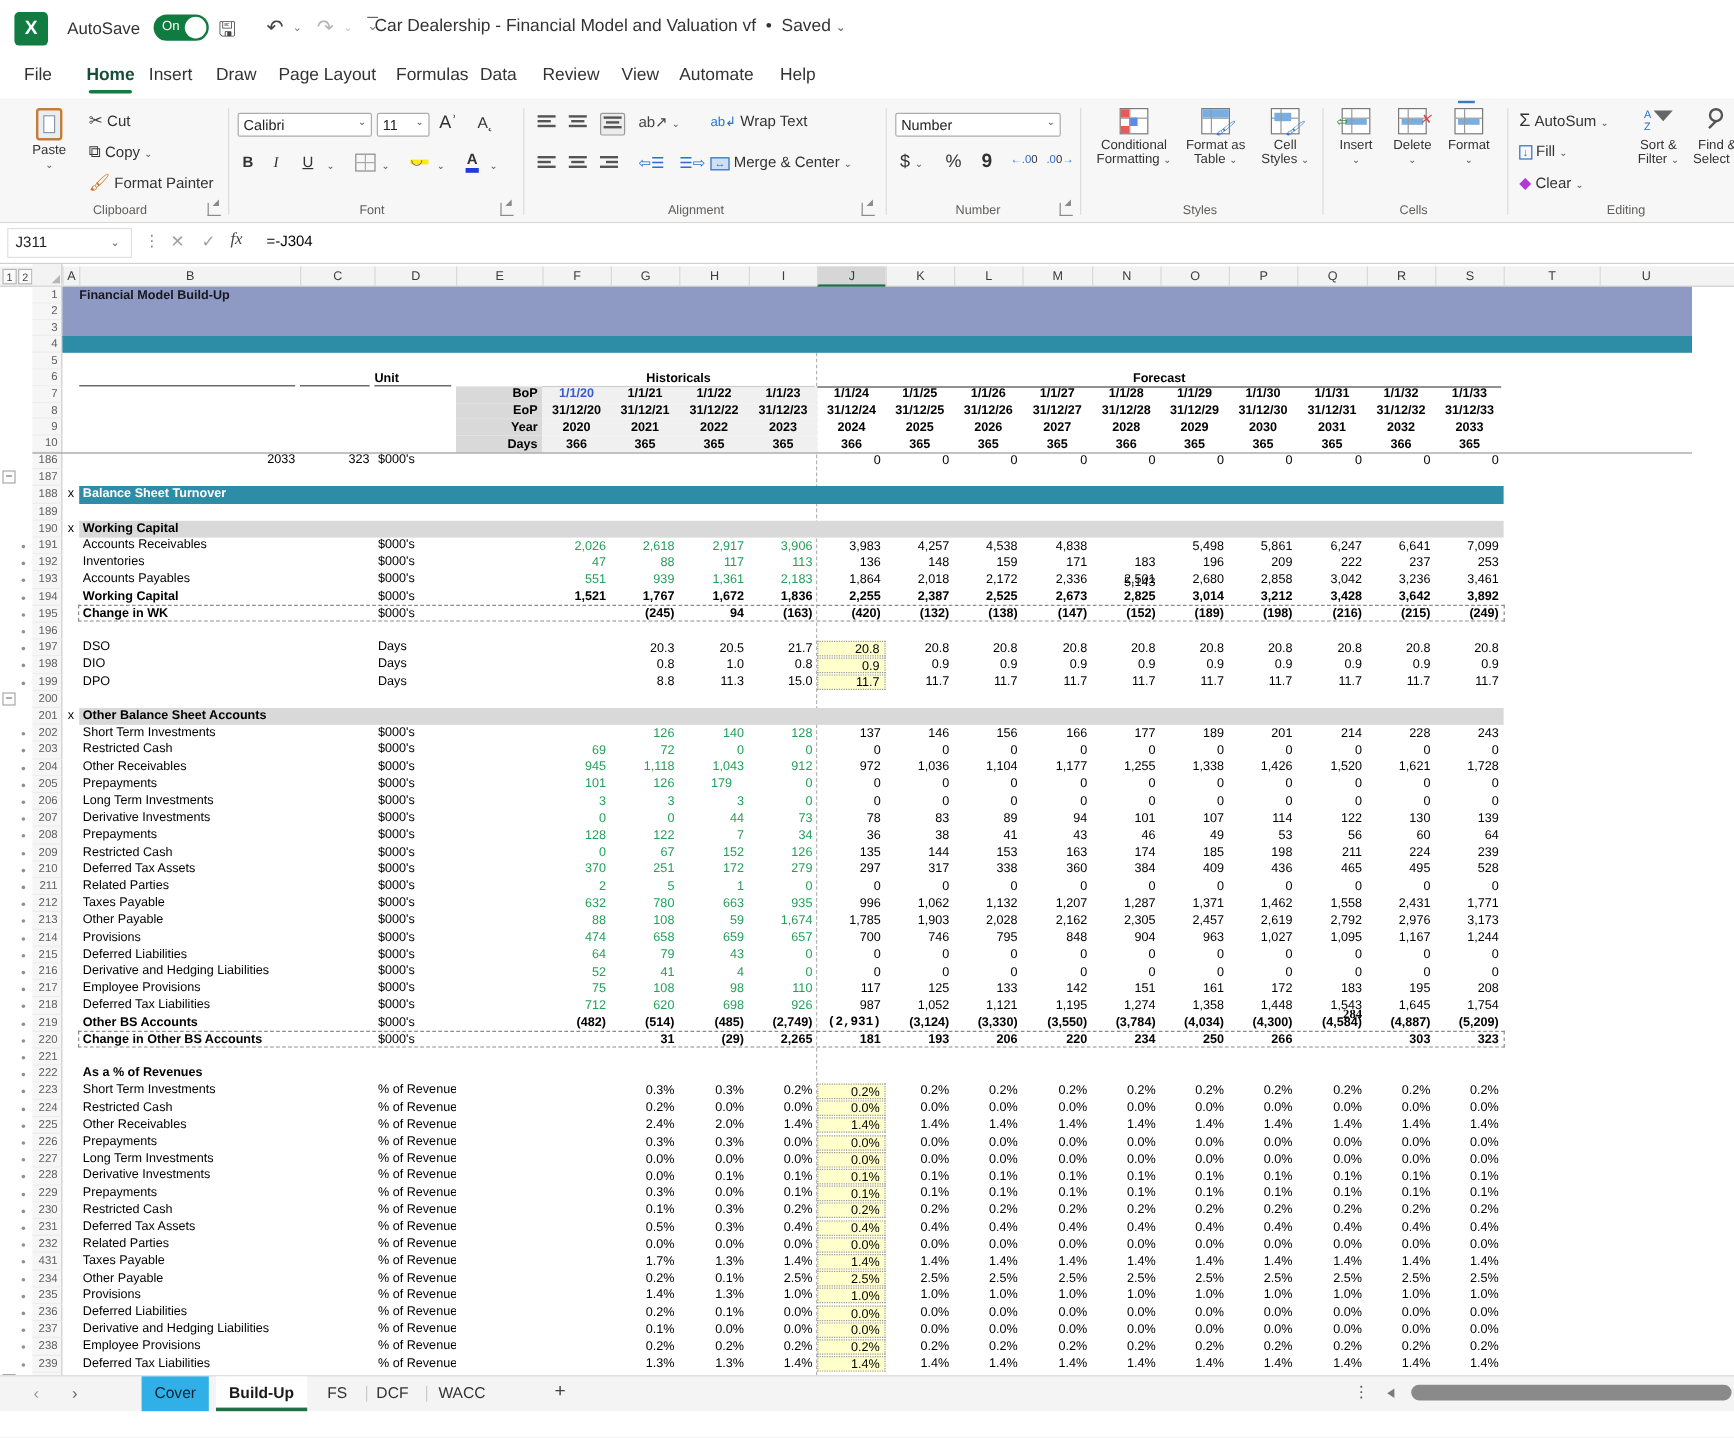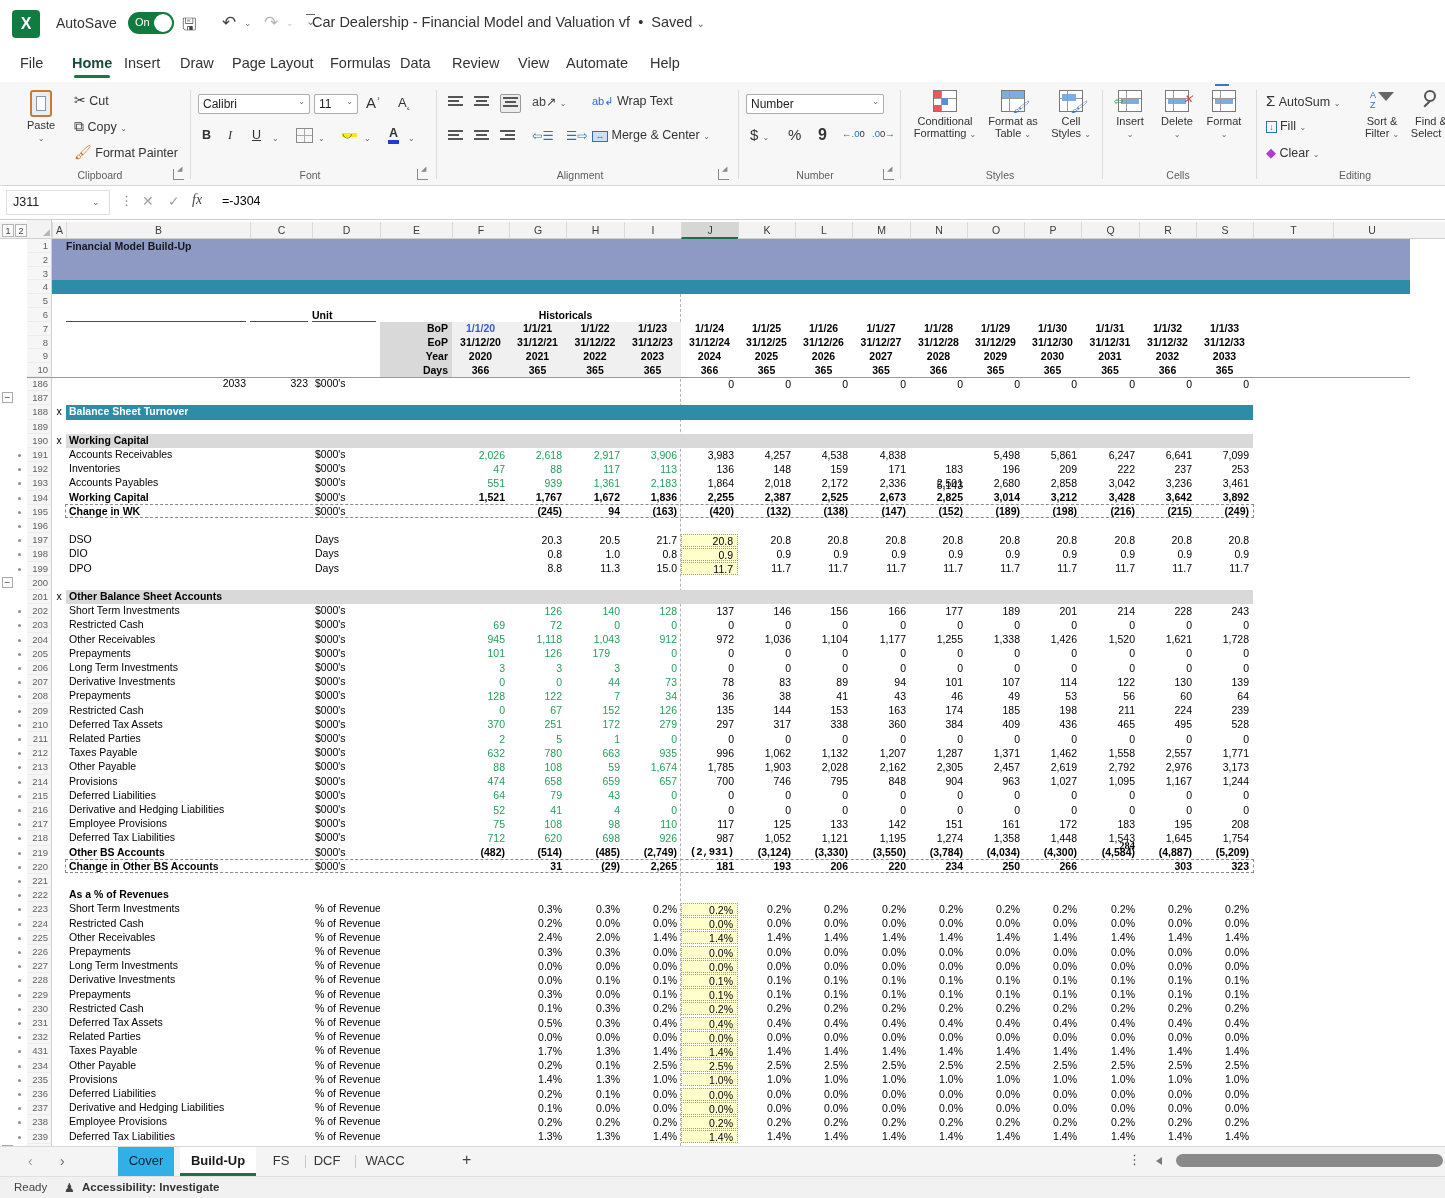--- a/index.html
+++ b/index.html
@@ -319,20 +319,21 @@
         <div class="cell rownum num" style="top: 110.4px; height: 13.8px; left: 27px; width: 25px;">9</div>
         <div class="cell rownum num" style="top: 124.2px; height: 13.8px; left: 27px; width: 25px;">10</div>
         <div class="cell " style="left: 52px; top: 0px; width: 1358px; height: 41.9px; background: rgb(142, 154, 196);"></div>
         <div class="cell bold" style="left: 66px; top: 1px; width: 600px; height: 13.8px; color: rgb(23, 24, 31);">Financial Model Build-Up</div>
         <div class="cell " style="left: 52px; top: 41.4px; width: 1358px; height: 13.8px; background: rgb(45, 140, 166);"></div>
         <div class="cell " style="left: 66px; top: 69px; width: 180px; height: 13.8px; border-bottom: 1.5px solid rgb(74, 74, 74);"></div>
         <div class="cell " style="left: 250px; top: 69px; width: 58px; height: 13.8px; border-bottom: 1.5px solid rgb(74, 74, 74);"></div>
         <div class="cell " style="left: 312px; top: 69px; width: 64px; height: 13.8px; border-bottom: 1.5px solid rgb(74, 74, 74);"></div>
         <div class="cell bold" style="left: 312px; top: 70px; width: 68px; height: 13.8px; text-align: left;">Unit</div>
         <div class="cell bold" style="left: 452px; top: 70px; width: 227px; height: 13.8px; text-align: center; border-bottom: 1.5px solid rgb(74, 74, 74);">Historicals</div>
+        <div class="cell bold" style="left: 681px; top: 70px; width: 570px; height: 13.8px; text-align: center; border-bottom: 1.5px solid rgb(74, 74, 74);">Forecast</div>
         <div class="cell " style="left: 380px; top: 82.8px; width: 72px; height: 13.8px; background: rgb(217, 217, 217);"></div>
         <div class="cell " style="left: 452px; top: 82.8px; width: 229px; height: 13.8px; background: rgb(240, 240, 240);"></div>
         <div class="cell bold num" style="left: 380px; top: 83.3px; width: 72px; height: 13.8px;">BoP</div>
         <div class="cell blue bold" style="left: 452px; top: 83.3px; width: 57px; height: 13.8px; text-align: center; font-weight: 600;">1/1/20</div>
         <div class="cell bold" style="left: 509px; top: 83.3px; width: 57px; height: 13.8px; text-align: center; font-weight: 600;">1/1/21</div>
         <div class="cell bold" style="left: 566px; top: 83.3px; width: 58px; height: 13.8px; text-align: center; font-weight: 600;">1/1/22</div>
         <div class="cell bold" style="left: 624px; top: 83.3px; width: 57px; height: 13.8px; text-align: center; font-weight: 600;">1/1/23</div>
         <div class="cell " style="left: 681px; top: 83.3px; width: 57px; height: 13.8px; text-align: center; font-weight: 600;">1/1/24</div>
         <div class="cell " style="left: 738px; top: 83.3px; width: 57px; height: 13.8px; text-align: center; font-weight: 600;">1/1/25</div>
         <div class="cell " style="left: 795px; top: 83.3px; width: 57px; height: 13.8px; text-align: center; font-weight: 600;">1/1/26</div>
@@ -754,21 +755,21 @@
         <div class="cell num green " style="left: 566px; top: 507.7px; width: 58px; height: 14.2px;">663</div>
         <div class="cell num green " style="left: 624px; top: 507.7px; width: 57px; height: 14.2px;">935</div>
         <div class="cell num " style="left: 681px; top: 507.7px; width: 57px; height: 13.2px;">996</div>
         <div class="cell num " style="left: 738px; top: 507.7px; width: 57px; height: 13.2px;">1,062</div>
         <div class="cell num " style="left: 795px; top: 507.7px; width: 57px; height: 13.2px;">1,132</div>
         <div class="cell num " style="left: 852px; top: 507.7px; width: 58px; height: 13.2px;">1,207</div>
         <div class="cell num " style="left: 910px; top: 507.7px; width: 57px; height: 13.2px;">1,287</div>
         <div class="cell num " style="left: 967px; top: 507.7px; width: 57px; height: 13.2px;">1,371</div>
         <div class="cell num " style="left: 1024px; top: 507.7px; width: 57px; height: 13.2px;">1,462</div>
         <div class="cell num " style="left: 1081px; top: 507.7px; width: 58px; height: 13.2px;">1,558</div>
-        <div class="cell num " style="left: 1139px; top: 507.7px; width: 57px; height: 13.2px;">2,557</div>
+        <div class="cell num " style="left: 1139px; top: 507.7px; width: 57px; height: 13.2px;">2,431</div>
         <div class="cell num " style="left: 1196px; top: 507.7px; width: 57px; height: 13.2px;">1,771</div>
         <div class="cell rownum num" style="top: 521.4px; height: 14.2px; left: 27px; width: 25px;">213</div>
         <div class="gdot" style="top: 527.4px;"></div>
         <div class="cell lbl" style="left: 66px; top: 521.4px; width: 184px; height: 14.2px;">Other Payable</div>
         <div class="cell lbl" style="left: 312px; top: 521.4px; width: 68px; height: 14.2px;">$000's</div>
         <div class="cell num green " style="left: 452px; top: 521.9px; width: 57px; height: 14.2px;">88</div>
         <div class="cell num green " style="left: 509px; top: 521.9px; width: 57px; height: 14.2px;">108</div>
         <div class="cell num green " style="left: 566px; top: 521.9px; width: 58px; height: 14.2px;">59</div>
         <div class="cell num green " style="left: 624px; top: 521.9px; width: 57px; height: 14.2px;">1,674</div>
         <div class="cell num " style="left: 681px; top: 521.9px; width: 57px; height: 13.2px;">1,785</div>
@@ -1217,19 +1218,14 @@
     </div>
   <div class="sheet-tab cover" style="left: 118px; width: 56px; padding: 0px;">Cover</div>
       <div class="sheet-tab active" style="left: 180px; width: 76px; padding: 0px;">Build-Up</div>
       <div class="sheet-tab " style="left: 260px; width: 42px; padding: 0px;">FS</div>
       <span class="tab-sep" style="left: 305px;"></span>
       <div class="sheet-tab " style="left: 302px; width: 50px; padding: 0px;">DCF</div>
       <span class="tab-sep" style="left: 355px;"></span>
       <div class="sheet-tab " style="left: 354px; width: 62px; padding: 0px;">WACC</div>
     </div>
 
-  <div id="statusbar">
-    <span id="status-ready">Ready</span>
-    <span id="acc-icon">♟</span>
-    <span id="status-acc">Accessibility: Investigate</span>
-  </div>
 
 </div>
 
 </body></html>

